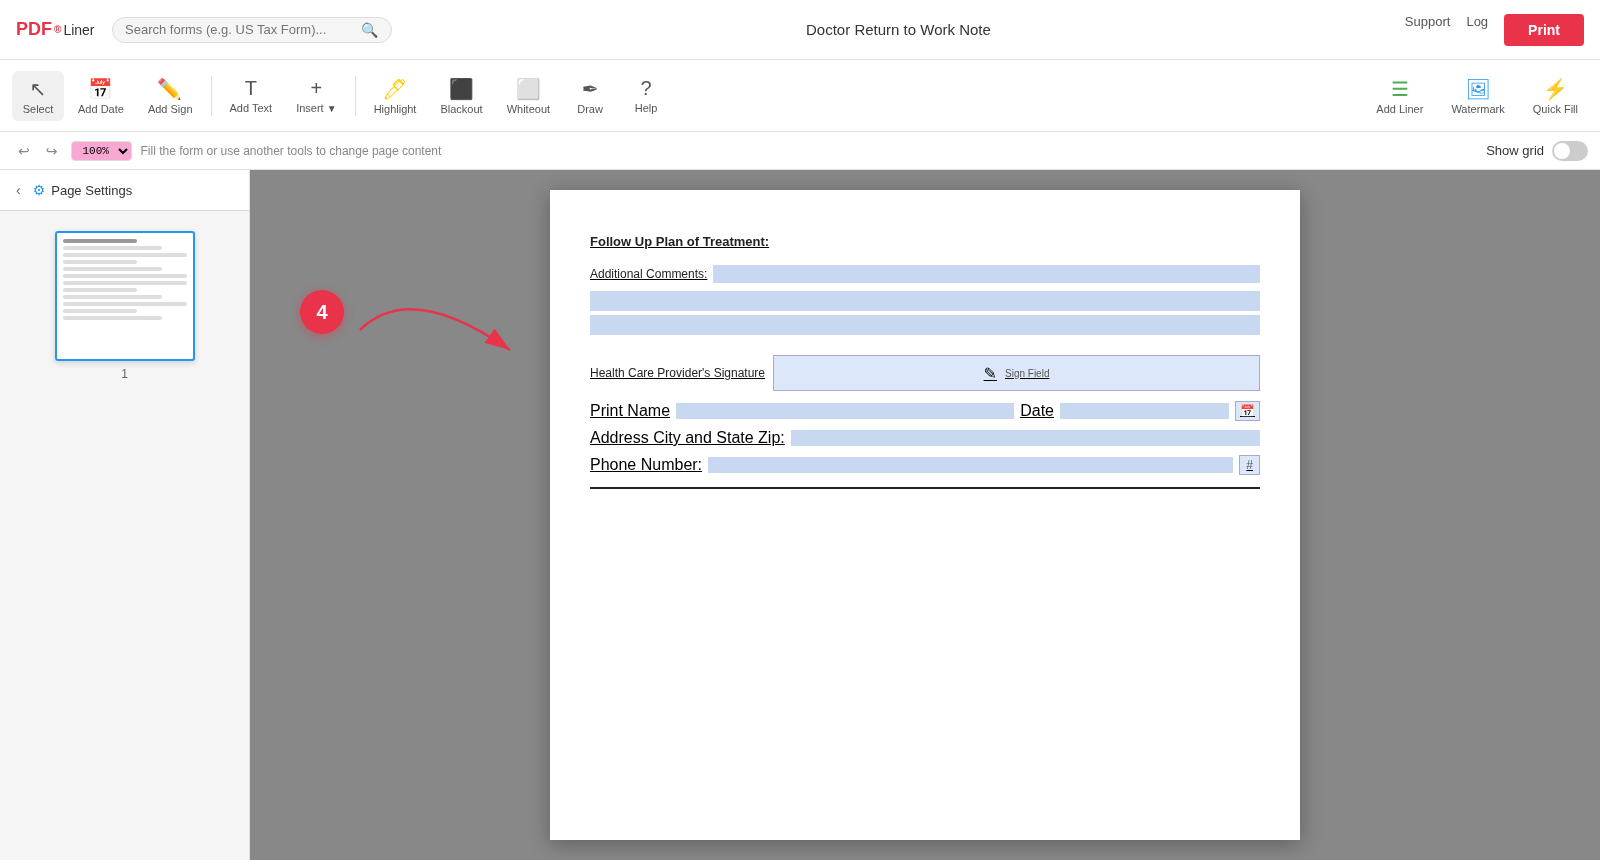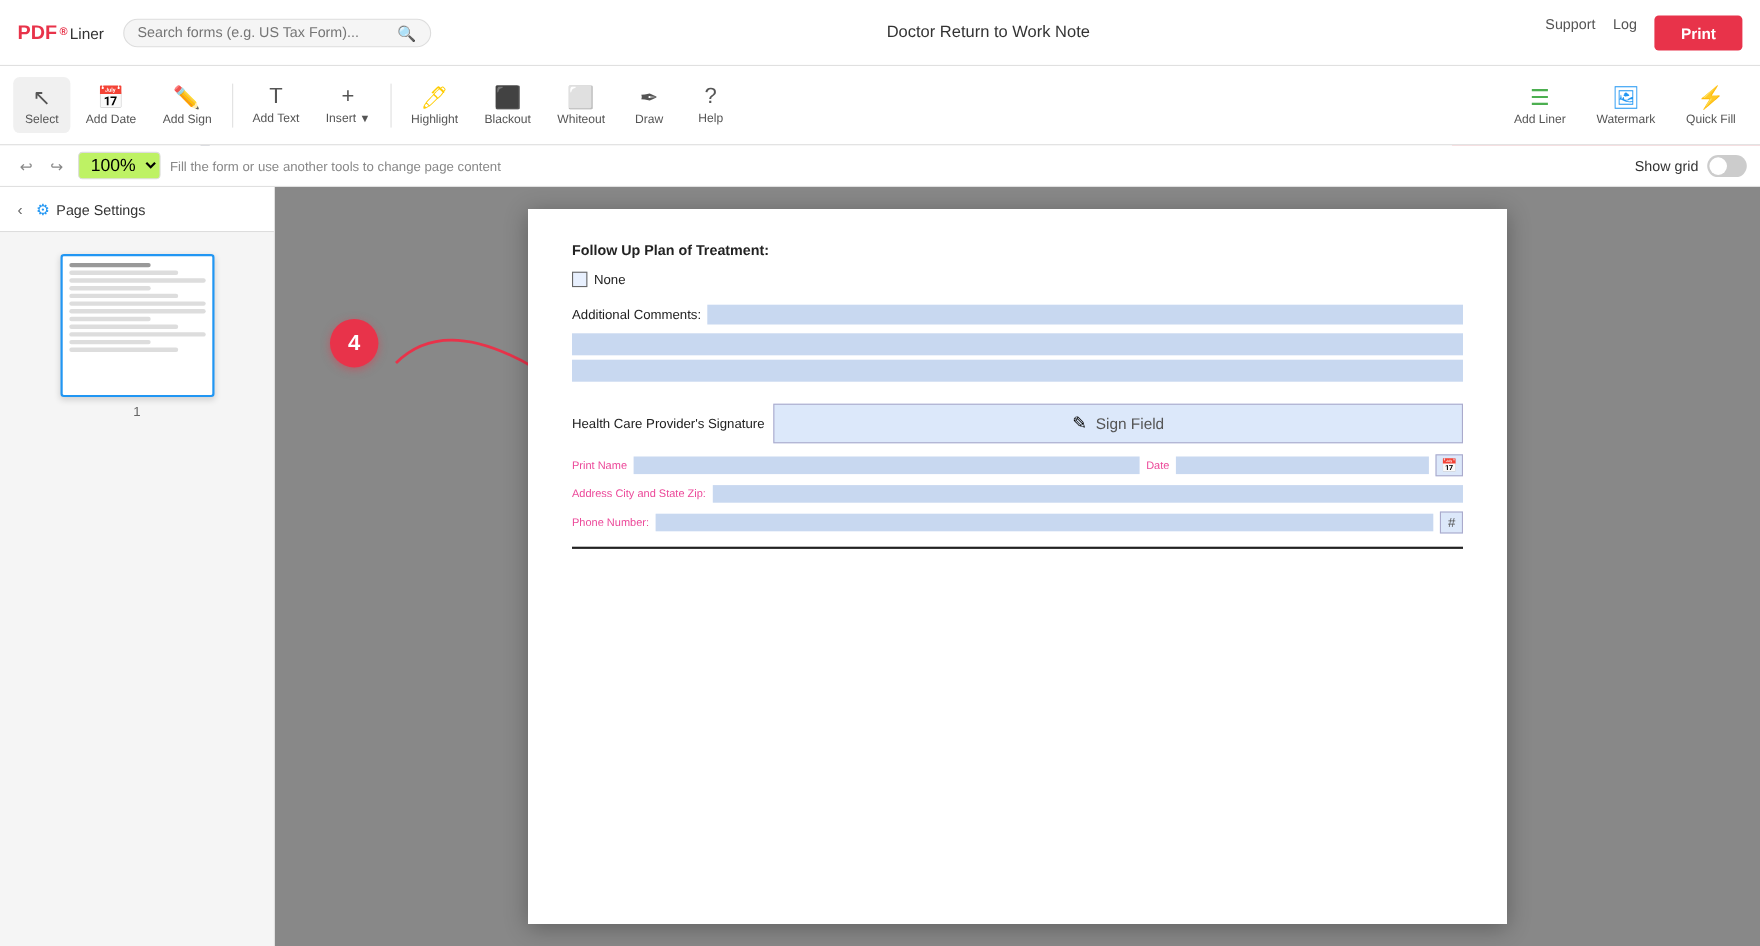--- a/index.html
+++ b/index.html
@@ -199,23 +199,24 @@
     .undo-btn {
       background: none; border: none;
       font-size: 14px; cursor: pointer; color: #888;
       padding: 2px 6px;
       border-radius: 3px;
     }
     .zoom-select {
       border: 1px solid #ddd;
       border-radius: 4px;
       padding: 2px 6px;
-      font-size: 16px;
-      background: #bef264;
-      cursor: pointer;
+      font-size: 11px;
+      background: #f9a8d4;
+      cursor: pointer;
+      font-family: Liberation Mono, monospace;
     }
     .hint-text {
       font-size: 12px;
       color: #888;
       flex: 1;
     }
     .show-grid-label {
       font-size: 13px;
       color: #333;
     }
@@ -354,25 +355,26 @@
       justify-content: center;
       color: white;
       font-size: 20px;
       font-weight: bold;
       box-shadow: 0 2px 8px rgba(232,51,74,0.5);
     }
 
     
     .pdf-page {
       background: white;
-      width: 890px;
+      width: 750px;
       min-height: 580px;
       box-shadow: 0 4px 20px rgba(0,0,0,0.3);
-      padding: 30px 40px;
+      padding: 44px 40px;
       position: relative;
+      text-decoration: underline;
     }
 
     .form-section-title {
       font-size: 13px;
       font-weight: bold;
       color: #222;
       margin-bottom: 12px;
     }
 
     .form-row {
@@ -433,38 +435,38 @@
       border: 1px solid #aac;
       height: 36px;
       display: flex;
       align-items: center;
       justify-content: center;
       gap: 8px;
       cursor: pointer;
     }
 
     .sign-field-text {
-      font-size: 14px;
+      font-size: 10px;
       color: #555;
     }
 
     .bottom-line {
       width: 100%;
       height: 2px;
       background: #222;
       margin-top: 12px;
     }
 
     .print-row {
       display: flex;
       align-items: center;
       margin-bottom: 8px;
       gap: 6px;
     }
-    .print-label { font-size: 10px; color: #ec4899; white-space: nowrap; text-align: center; }
+    .print-label { font-size: 16px; color: #000000; white-space: nowrap; text-align: center; }
     .print-field {
       flex: 1;
       height: 16px;
       background: #c8d8f0;
       border: none;
     }
     .print-icon {
       font-size: 12px;
       color: #555;
       background: #dce8fa;
@@ -688,24 +690,20 @@
               <polygon points="0 0, 10 3.5, 0 7" fill="#e8334a"></polygon>
             </marker>
           </defs>
         </svg>
       </div>
 
       <div class="pdf-page">
 
         <div class="form-section-title">Follow Up Plan of Treatment:</div>
 
-        <div class="form-row">
-          <div class="form-checkbox"></div>
-          <span class="form-label">None</span>
-        </div>
 
 
         <div style="margin-top:16px;margin-bottom:20px;">
           <div class="form-row">
             <span class="form-label">Additional Comments:</span>
             <div class="form-field" style="flex:1;background:#c8d8f0;height:18px;"></div>
           </div>
           <div class="comment-field"></div>
           <div class="comment-field"></div>
         </div>

